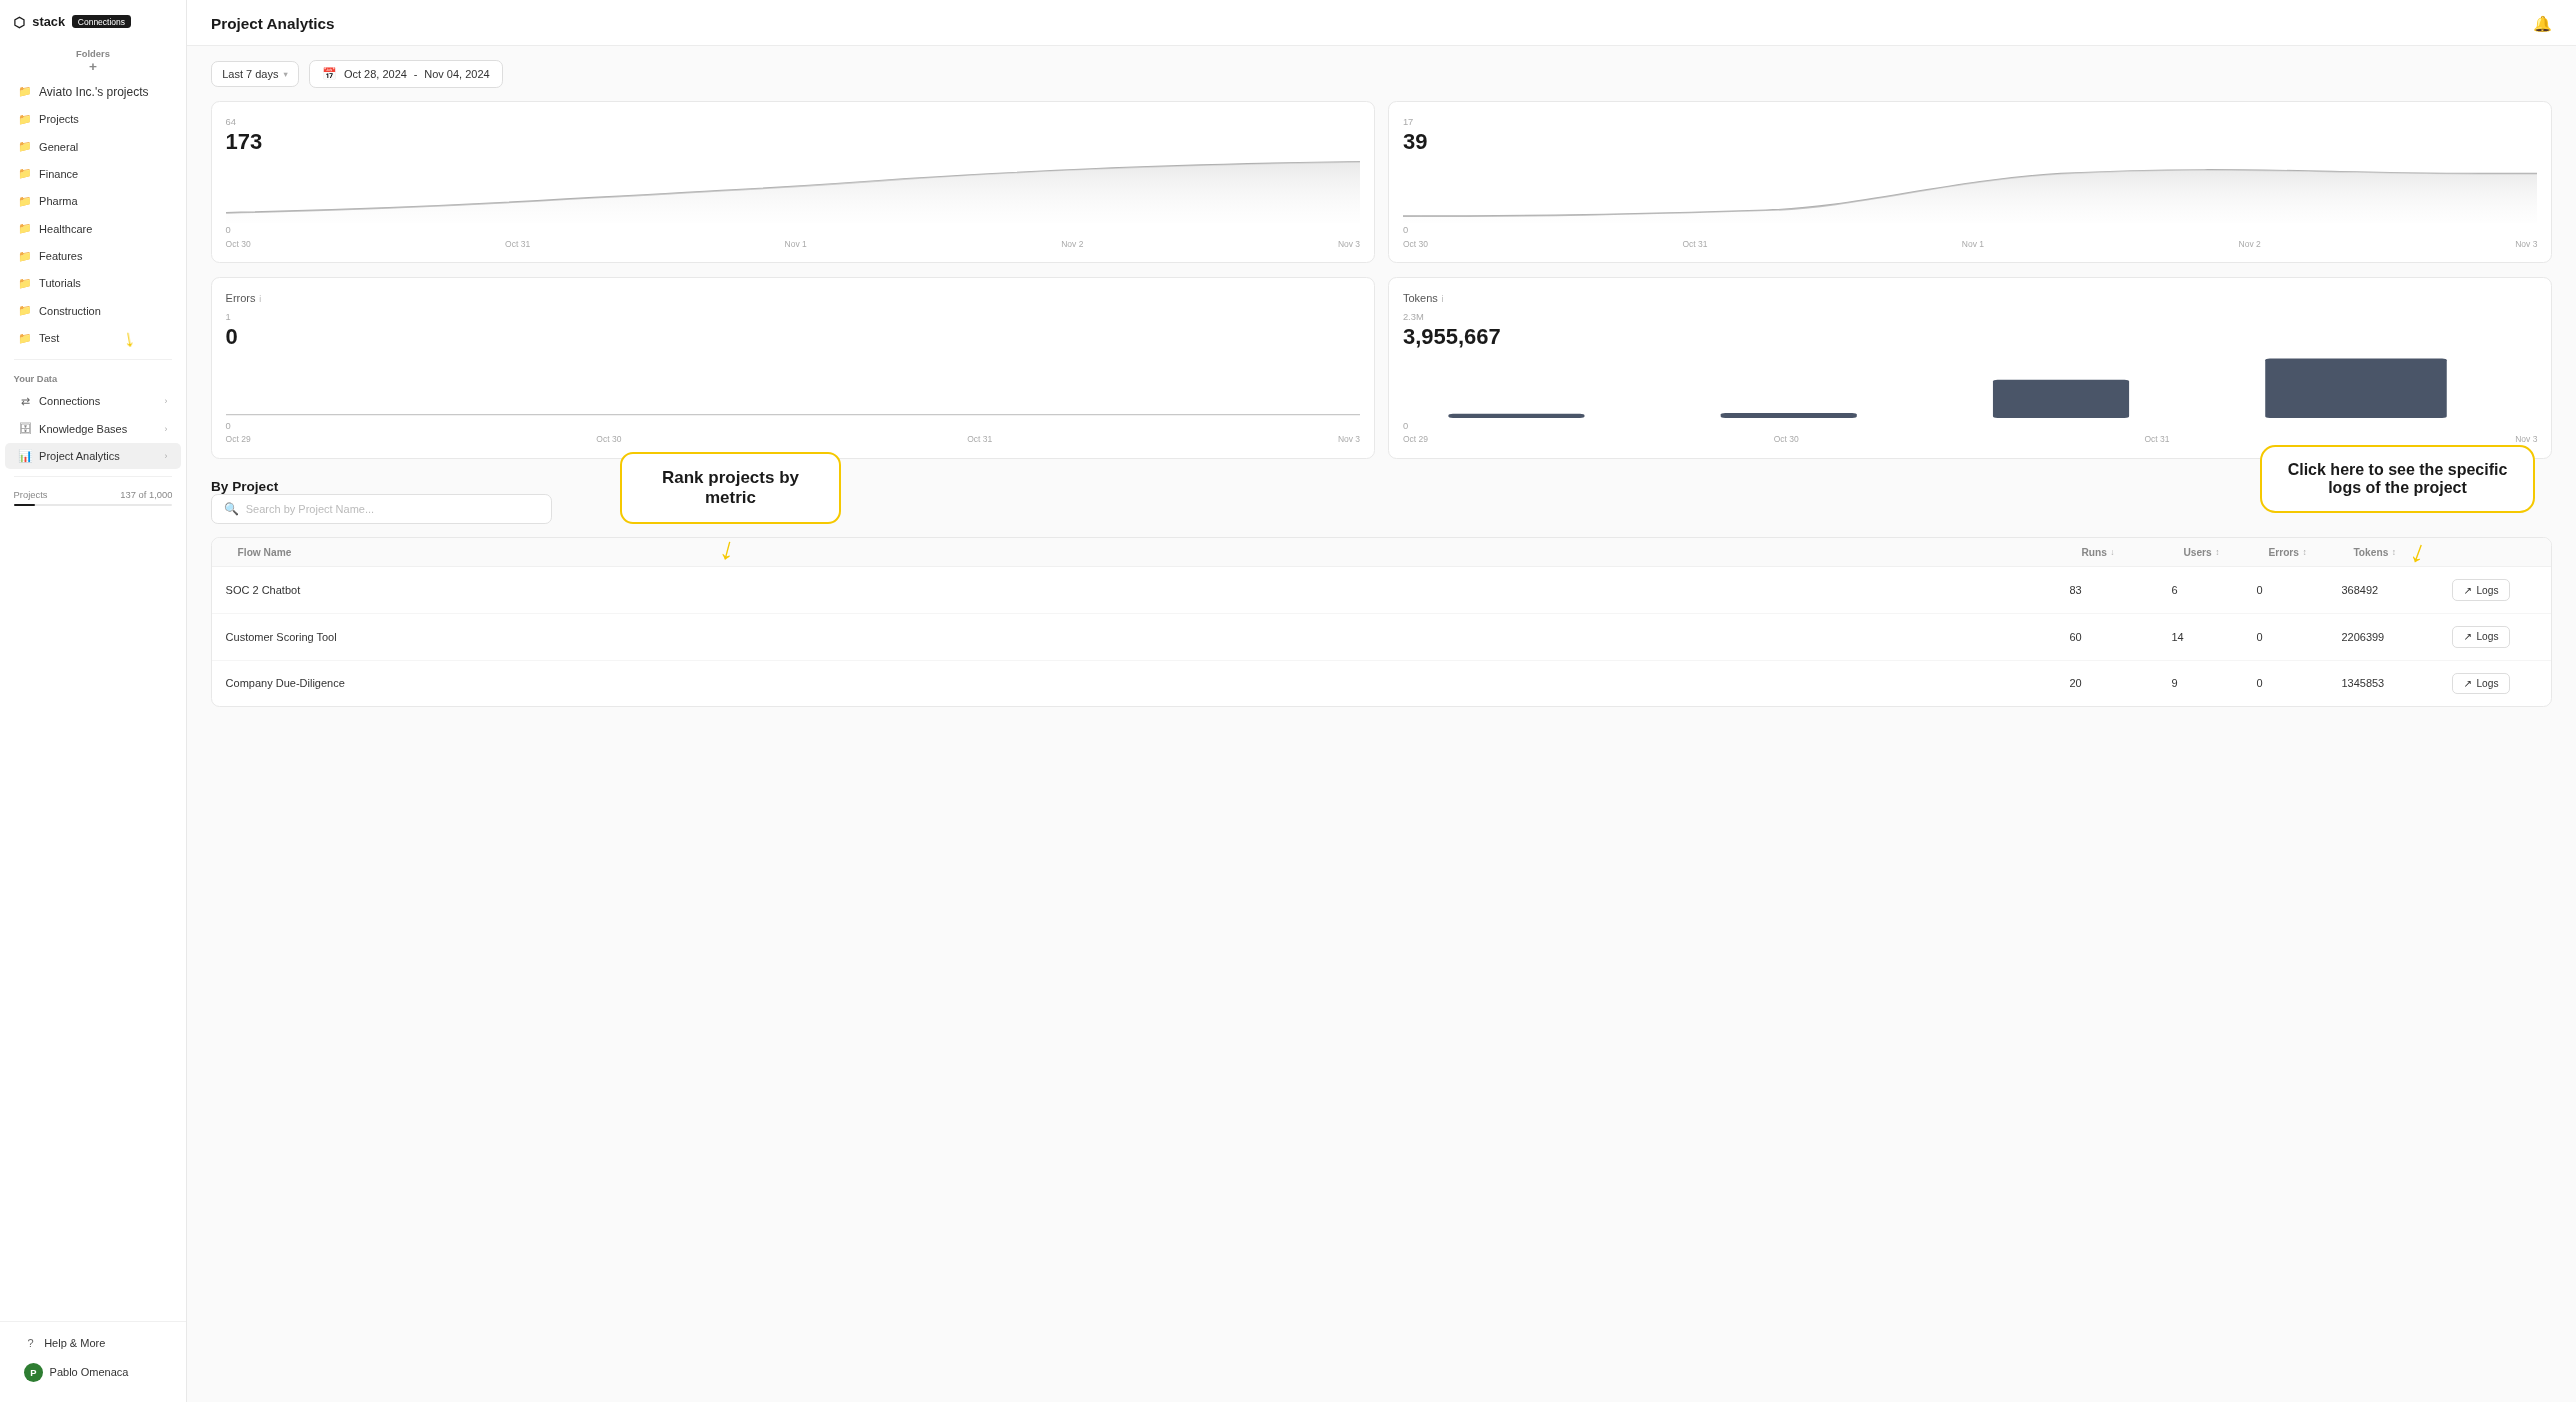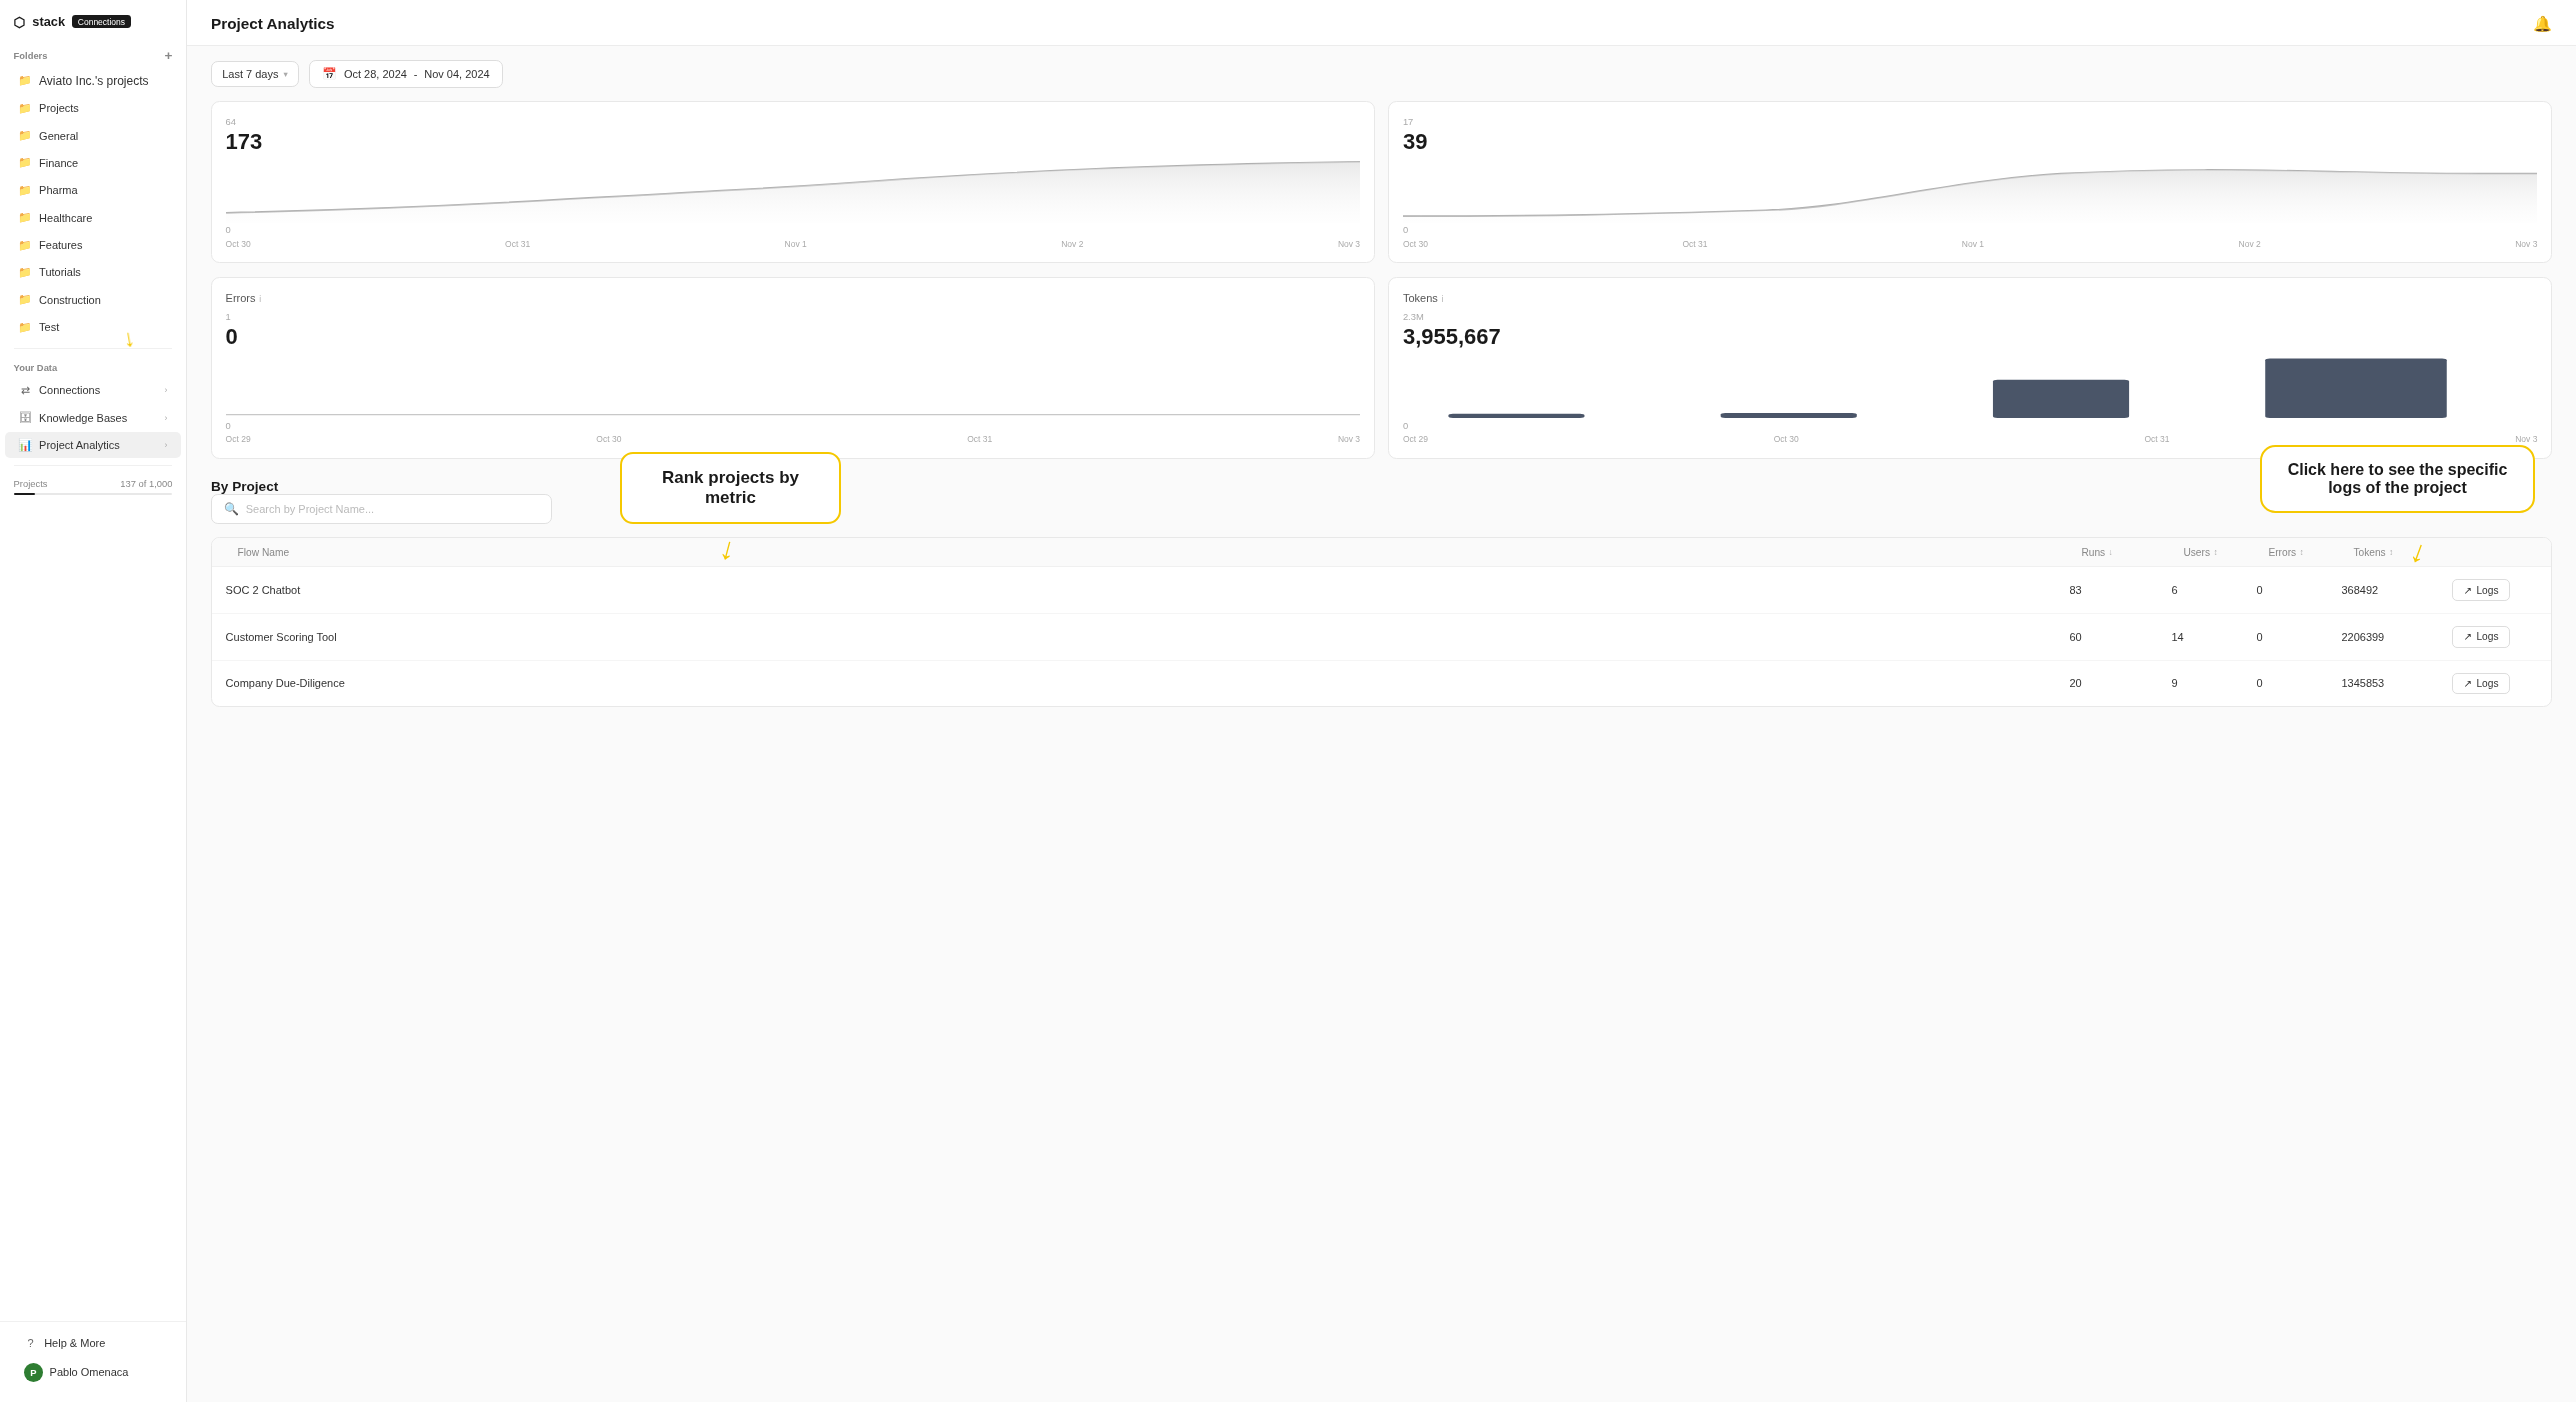--- a/index.html
+++ b/index.html
@@ -1,21 +1,21 @@
 <!DOCTYPE html>
 <html style="font-size:13.6px"><head>
   <meta charset="utf-8">
   <style>
     * { box-sizing: border-box; margin: 0; padding: 0; }
     body { font-family: -apple-system, BlinkMacSystemFont, 'Segoe UI', sans-serif; background: #f5f5f5; display: flex; height: 100vh; overflow: hidden; font-size: 11px; color: #1a1a1a; }
 
     
     .sidebar { width: 187px; min-width: 187px; background: #fff; border-right: 0.9px solid #e8e8e8; display: flex; flex-direction: column; overflow-y: auto; padding-bottom: 13.6px; }
     .sidebar-logo { display: flex; align-items: center; gap: 6.8px; padding: 13.6px 13.6px 10.2px; }
-    .sidebar-section-header { display: flex; align-items: center; justify-content: space-between; padding: 8.5px 13.6px 3.4px; color: #888; font-size: 9.4px; font-weight: 600; text-transform: none; letter-spacing: 0; }
+    .sidebar-section-header { display: flex; align-items: center; justify-content: space-between; padding: 8.5px 13.6px 3.4px; color: #888; font-size: 9.4px; font-weight: 600; text-transform: none; letter-spacing: 0; flex-direction: column; }
     .sidebar-item { display: flex; align-items: center; gap: 6.8px; padding: 6px 13.6px; cursor: pointer; border-radius: 5.1px; margin: 0.9px 5.1px; color: #333; font-size: 11px; }
     .sidebar-item.active { background: #f0f0f0; font-weight: 500; }
     .sidebar-item .folder-icon { width: 13.6px; height: 13.6px; display: inline-flex; align-items: center; justify-content: center; color: #666; flex-shrink: 0; }
     .sidebar-item .chevron { margin-left: auto; color: #aaa; font-size: 8.5px; }
     .sidebar-divider { height: 0.9px; background: #f0f0f0; margin: 6.8px 13.6px; }
     .sidebar-your-data { padding: 6.8px 13.6px 3.4px; color: #888; font-size: 9.4px; font-weight: 600; }
     .sidebar-footer { margin-top: auto; border-top: 0.9px solid #f0f0f0; padding: 6.8px 5.1px 0; }
     .projects-bar { padding: 5.1px 13.6px 1.7px; }
     .projects-bar-label { display: flex; justify-content: space-between; font-size: 9.4px; color: #888; margin-bottom: 3.4px; }
     .projects-bar-track { height: 2.6px; background: #e8e8e8; border-radius: 1.7px; }
@@ -56,21 +56,21 @@
     .by-project { padding: 20.4px 24px 0; }
     .by-project-title { font-size: 13.6px; font-weight: 600; }
     .search-bar { display: flex; align-items: center; gap: 6.8px; padding: 6.8px 12px; background: #fff; border: 0.9px solid #e0e0e0; border-radius: 6.8px; margin-bottom: 13.6px; width: 341px; }
     .search-bar input { border: none; outline: none; font-size: 11px; color: #333; background: transparent; flex: 1; }
     .search-bar input::placeholder { color: #bbb; }
     .search-icon { color: #bbb; font-size: 12px; }
 
     
     .table-wrap { background: #fff; border: 0.9px solid #e8e8e8; border-radius: 8.5px; overflow: hidden; }
     .table-header-row { display: grid; grid-template-columns: 1fr 102px 85px 85px 111px 85px; padding: 8.5px 13.6px; border-bottom: 0.9px solid #f0f0f0; background: #fafafa; }
-    .table-col-header { font-size: 10.2px; color: #888; font-weight: 400; display: flex; align-items: center; gap: 3.4px; cursor: pointer; padding-left: 12px; }
+    .table-col-header { font-size: 10.2px; color: #888; font-weight: 700; display: flex; align-items: center; gap: 3.4px; cursor: pointer; padding-left: 12px; }
     .sort-icon { font-size: 8.5px; color: #aaa; }
     .table-row { display: grid; grid-template-columns: 1fr 102px 85px 85px 111px 85px; padding: 12px 13.6px; border-bottom: 0.9px solid #f5f5f5; align-items: center; }
     .table-row:last-child { border-bottom: none; }
     .table-cell { font-size: 11px; color: #333; }
     .table-cell.name { font-weight: 400; }
     .table-cell.number { color: #333; }
     .logs-btn { display: flex; align-items: center; gap: 4.3px; padding: 4.3px 10.2px; background: #fff; border: 0.9px solid #ddd; border-radius: 5.1px; font-size: 10.2px; color: #333; cursor: pointer; font-weight: 500; }
 
     
     .annotation-container { position: relative; }

